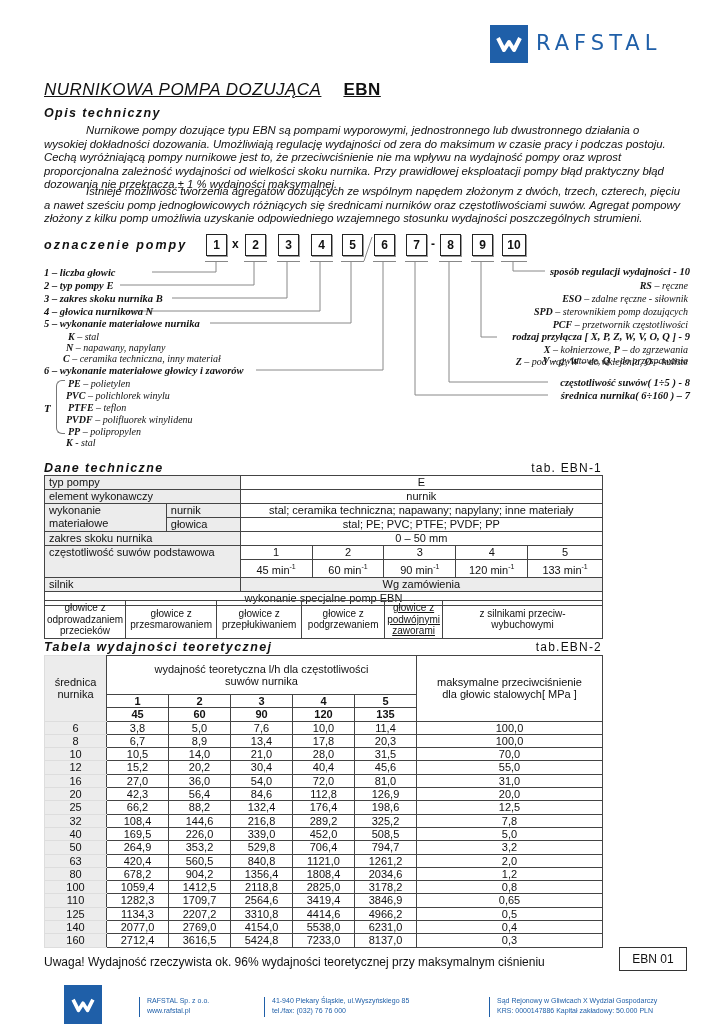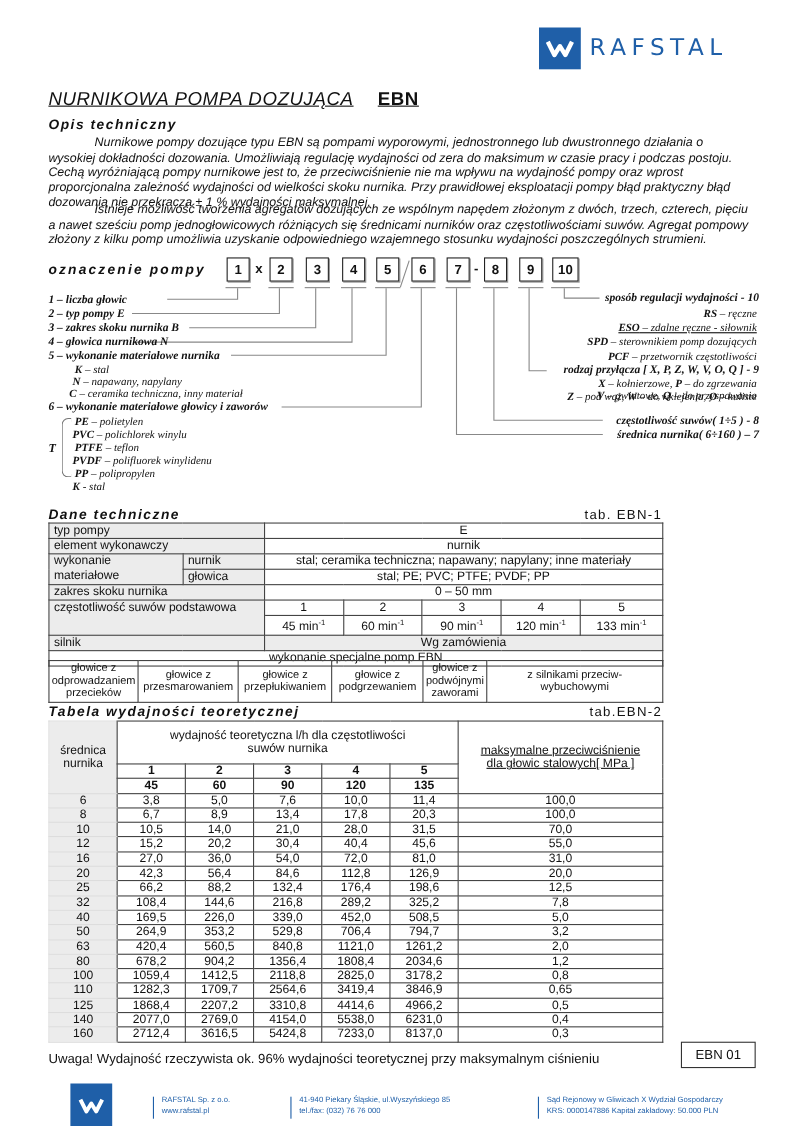--- a/index.html
+++ b/index.html
@@ -110,21 +110,21 @@
 <div class="abs legend bold" style="left:44px;top:402px;font-size:11px;">T</div>
 <div class="abs legend" style="left:68px;top:378px;"><span class="b">PE</span><span> – polietylen</span></div>
 <div class="abs legend" style="left:66px;top:390px;"><span class="b">PVC</span><span> – polichlorek winylu</span></div>
 <div class="abs legend" style="left:68px;top:402px;"><span class="b">PTFE</span><span> – teflon</span></div>
 <div class="abs legend" style="left:66px;top:414px;"><span class="b">PVDF</span><span> – polifluorek winylidenu</span></div>
 <div class="abs legend" style="left:68px;top:426px;"><span class="b">PP</span><span> – polipropylen</span></div>
 <div class="abs legend" style="left:66px;top:437px;"><span class="b">K</span><span> - stal</span></div>
 
 <div class="abs legend bold" style="right:34px;top:266px;text-align:center;">sposób regulacji wydajności - 10</div>
 <div class="abs legend" style="right:36px;top:280px;text-align:right;"><span class="b">RS</span><span> – ręczne</span></div>
-<div class="abs legend" style="right:36px;top:293px;text-align:right;text-decoration:underline;"><span class="b">ESO</span><span> – zdalne ręczne - siłownik</span></div>
+<div class="abs legend" style="right:36px;top:293px;text-align:right;"><span class="b">ESO</span><span> – zdalne ręczne - siłownik</span></div>
 <div class="abs legend" style="right:36px;top:306px;text-align:right;"><span class="b">SPD</span><span> – sterownikiem pomp dozujących</span></div>
 <div class="abs legend" style="right:36px;top:319px;text-align:right;"><span class="b">PCF</span><span> – przetwornik częstotliwości</span></div>
 
 <div class="abs legend bold" style="right:34px;top:331px;text-align:right;">rodzaj przyłącza [ X, P, Z, W, V, O, Q ] - 9</div>
 <div class="abs legend" style="right:36px;top:344px;text-align:right;"><span class="b">X</span><span> – kołnierzowe, </span><span class="b">P</span><span> – do zgrzewania</span></div>
 <div class="abs legend" style="right:36px;top:356px;text-align:right;"><span class="b">Z</span><span> – pod wąż, </span><span class="b">W</span><span> – do wklejenia, </span><span class="b">O</span><span> – kuliste</span></div>
 <div class="abs legend" style="right:36px;top:355px;"><span class="b">V</span><span> – gwintowe, </span><span class="b">Q</span><span> – do przyspawania</span></div>
 
 <div class="abs legend bold" style="right:34px;top:377px;text-align:center;">częstotliwość suwów( 1÷5 ) - 8</div>
 <div class="abs legend bold" style="right:34px;top:390px;text-align:right;">średnica nurnika( 6÷160 ) – 7</div>
@@ -189,21 +189,21 @@
 </tbody>
   </table>
 
 <table class="abs" style="left:44px;top:600px;width:559px;font-size:10px;">
   <tbody>
       <tr>
     <td class="c" style="width:74px;line-height:11.5px;padding:1px 2px;">głowice z odprowadzaniem przecieków</td>
     <td class="c" style="width:86px;line-height:11.5px;padding:1px 2px;">głowice z przesmarowaniem</td>
     <td class="c" style="width:80px;line-height:11.5px;padding:1px 2px;">głowice z przepłukiwaniem</td>
     <td class="c" style="width:78px;line-height:11.5px;padding:1px 2px;">głowice z podgrzewaniem</td>
-    <td class="c" style="width:52px;line-height:11.5px;padding:1px 2px;">głowice z podwójnymi zaworami</td>
+    <td class="c" style="width:52px;line-height:11.5px;padding:1px 2px;text-decoration:underline;">głowice z podwójnymi zaworami</td>
     <td class="c" style="line-height:11.5px;padding:1px 14px;">z silnikami przeciw-wybuchowymi</td>
   </tr>
 </tbody>
   </table>
 
 <div class="abs h2" style="left:44px;top:640px;">Tabela wydajności teoretycznej</div>
 <div class="abs" style="right:122px;top:640px;font-size:12px;letter-spacing:1.2px;">tab.EBN-2</div>
 
 <table class="abs t2" id="cap-table" style="left:44px;top:655px;width:559px;">
   <colgroup>
@@ -212,21 +212,21 @@
       <col style="width:62px">
       <col style="width:62px">
       <col style="width:62px">
       <col style="width:62px">
       <col>
     </colgroup>
   <thead>
     <tr>
       <td class="first" rowspan="3" style="border:1px solid #ddd;border-right:1px solid #444;">średnica nurnika</td>
       <td colspan="5" style="height:38px;padding:0 30px;">wydajność teoretyczna l/h dla częstotliwości suwów nurnika</td>
-      <td rowspan="3" style="padding:0 20px;text-decoration:underline;">maksymalne przeciwciśnienie dla głowic stalowych[ MPa ]</td>
+      <td rowspan="3" style="padding:0 20px;">maksymalne przeciwciśnienie dla głowic stalowych[ MPa ]</td>
     </tr>
     <tr>
       <td class="hdr">1</td>
       <td class="hdr">2</td>
       <td class="hdr">3</td>
       <td class="hdr">4</td>
       <td class="hdr">5</td>
     </tr>
     <tr>
       <td class="hdr">45</td>
@@ -358,21 +358,21 @@
         <td class="first" style="border-width: 1px; border-style: solid; border-color: rgb(221, 221, 221) rgb(68, 68, 68) rgb(221, 221, 221) rgb(221, 221, 221); border-image: initial;">110</td>
         <td>1282,3</td>
         <td>1709,7</td>
         <td>2564,6</td>
         <td>3419,4</td>
         <td>3846,9</td>
         <td>0,65</td>
       </tr>
       <tr>
         <td class="first" style="border-width: 1px; border-style: solid; border-color: rgb(221, 221, 221) rgb(68, 68, 68) rgb(221, 221, 221) rgb(221, 221, 221); border-image: initial;">125</td>
-        <td>1868,4</td>
+        <td>1134,3</td>
         <td>2207,2</td>
         <td>3310,8</td>
         <td>4414,6</td>
         <td>4966,2</td>
         <td>0,5</td>
       </tr>
       <tr>
         <td class="first" style="border-width: 1px; border-style: solid; border-color: rgb(221, 221, 221) rgb(68, 68, 68) rgb(221, 221, 221) rgb(221, 221, 221); border-image: initial;">140</td>
         <td>2077,0</td>
         <td>2769,0</td>

